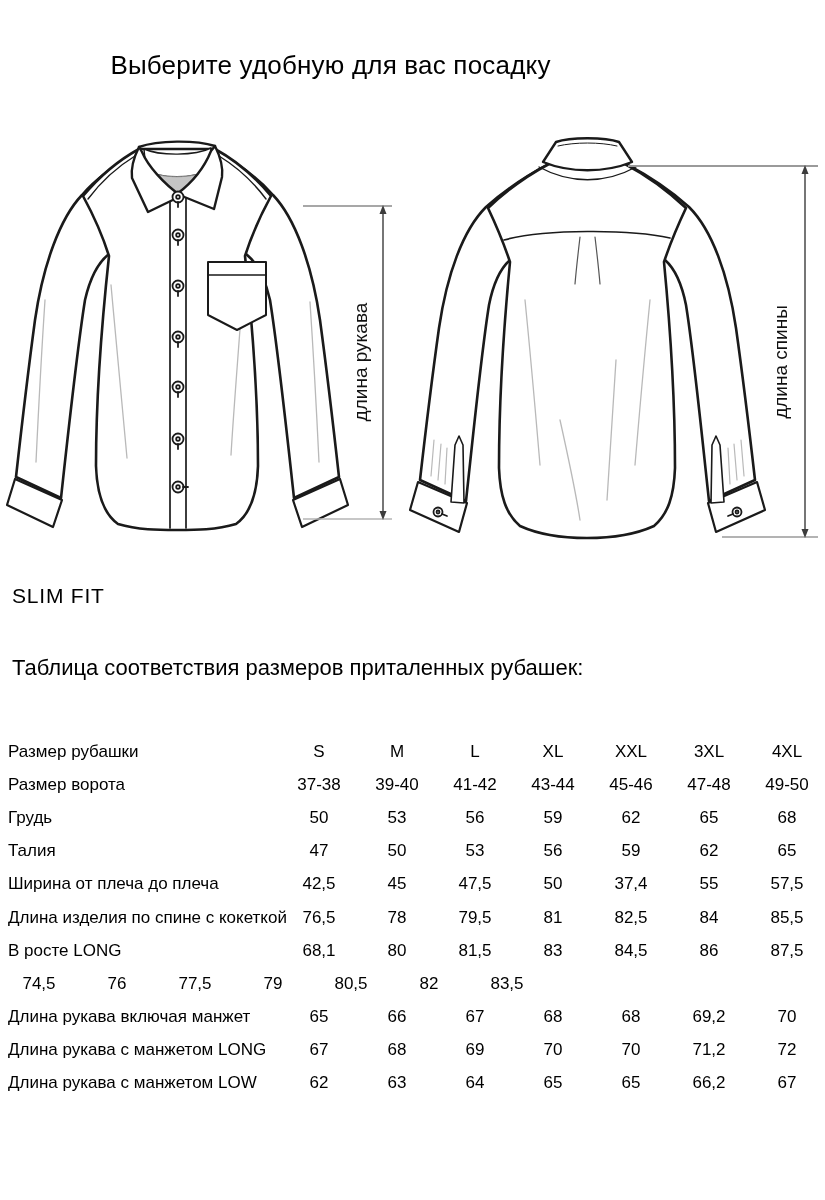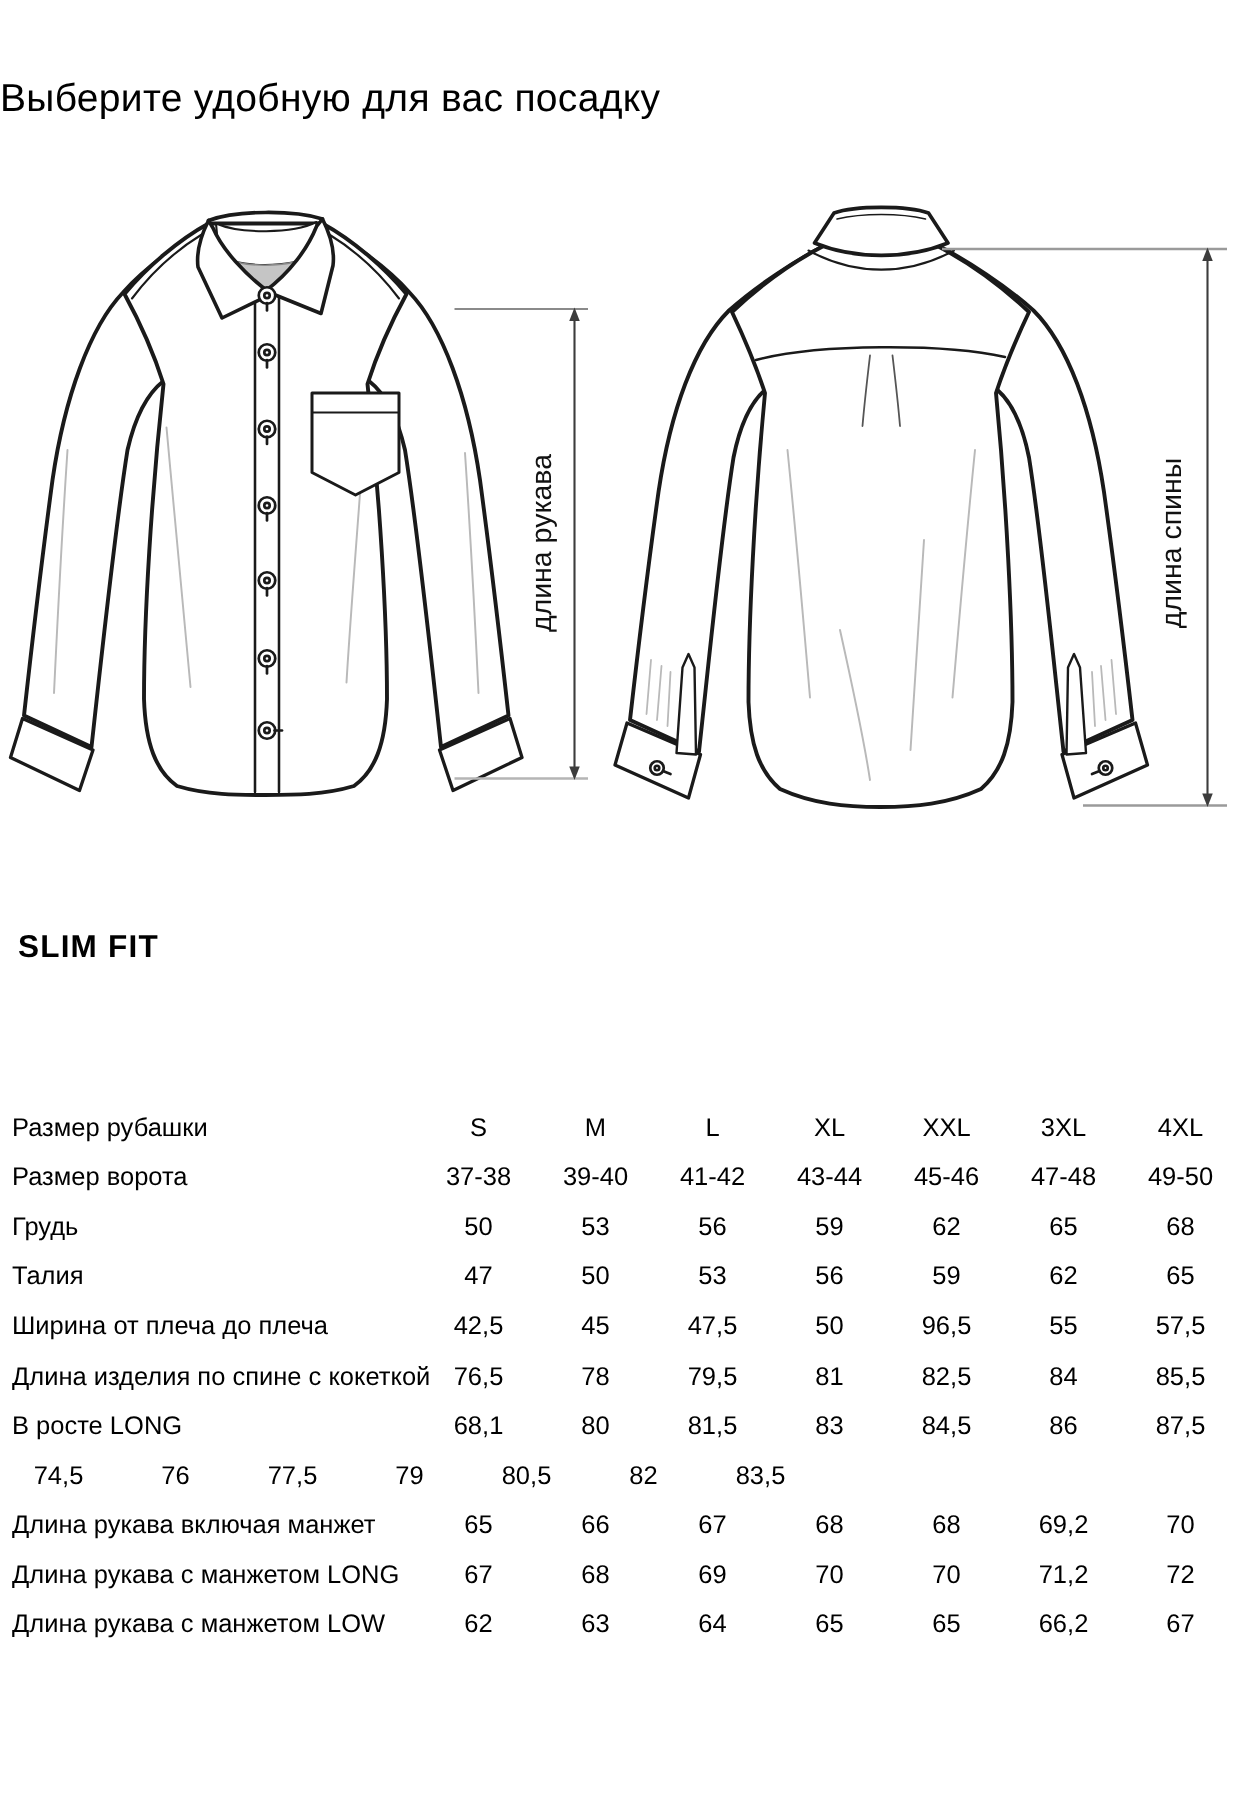--- a/index.html
+++ b/index.html
@@ -1,23 +1,23 @@
 <!DOCTYPE html>
 <html><head>
 <meta charset="utf-8">
 <style>
   html,body{margin:0;padding:0;background:#fff;}
   body{width:825px;height:1200px;position:relative;overflow:hidden;
        font-family:"Liberation Sans","DejaVu Sans",sans-serif;color:#000;}
   .page{position:absolute;inset:0;}
-  .title{position:absolute;top:50px;left:0;width:661px;text-align:left;
+  .title{position:absolute;top:50px;left:0;width:661px;text-align:center;
          font-size:26px;font-weight:400;letter-spacing:0.2px;margin:0;}
   .diagram-svg{position:absolute;top:0;left:0;}
-  .fit-heading{position:absolute;top:620px;left:12px;margin:0;
-               font-size:21px;font-weight:700;letter-spacing:0.8px;}
+  .fit-heading{position:absolute;top:584px;left:12px;margin:0;
+               font-size:21px;font-weight:400;letter-spacing:0.8px;}
   .table-caption{position:absolute;top:655px;left:12px;margin:0;
                  font-size:22px;font-weight:400;}
   .size-table{position:absolute;top:735px;left:0;width:671px;}
   .trow{display:flex;height:33.2px;align-items:center;}
   .tlabel{width:272px;padding-left:8px;font-size:17px;white-space:nowrap;
           overflow:visible;flex:none;}
   .tcell{width:78px;flex:none;text-align:center;font-size:17px;}
   svg text{font-family:"Liberation Sans","DejaVu Sans",sans-serif;}
 </style>
 </head>
@@ -168,20 +168,21 @@
       <line x1="628" y1="166" x2="818" y2="166" stroke="#9a9a9a" stroke-width="1.8"></line>
       <line x1="722" y1="537" x2="818" y2="537" stroke="#9a9a9a" stroke-width="1.6"></line>
       <line x1="805" y1="172" x2="805" y2="531" stroke="#3c3c3c" stroke-width="1.4"></line>
       <path d="M805,165 L801.5,174 L808.5,174 Z" fill="#3c3c3c"></path>
       <path d="M805,538 L801.5,529 L808.5,529 Z" fill="#3c3c3c"></path>
       <text x="787" y="362" transform="rotate(-90 787 362)" text-anchor="middle" font-size="19" fill="#111">длина спины</text>
     </g>
   </svg>
 
   <h2 class="fit-heading">SLIM FIT</h2>
+  <p class="table-caption">Таблица соответствия размеров приталенных рубашек:</p>
 
   <div class="size-table">
       <div class="trow">
         <div class="tlabel">Размер рубашки</div>
         <div class="tcell">S</div>
         <div class="tcell">M</div>
         <div class="tcell">L</div>
         <div class="tcell">XL</div>
         <div class="tcell">XXL</div>
         <div class="tcell">3XL</div>
@@ -216,21 +217,21 @@
         <div class="tcell">59</div>
         <div class="tcell">62</div>
         <div class="tcell">65</div>
       </div>
       <div class="trow">
         <div class="tlabel">Ширина от плеча до плеча</div>
         <div class="tcell">42,5</div>
         <div class="tcell">45</div>
         <div class="tcell">47,5</div>
         <div class="tcell">50</div>
-        <div class="tcell">96,5</div>
+        <div class="tcell">37,4</div>
         <div class="tcell">55</div>
         <div class="tcell">57,5</div>
       </div>
       <div class="trow">
         <div class="tlabel">Длина изделия по спине с кокеткой</div>
         <div class="tcell">76,5</div>
         <div class="tcell">78</div>
         <div class="tcell">79,5</div>
         <div class="tcell">81</div>
         <div class="tcell">82,5</div>

